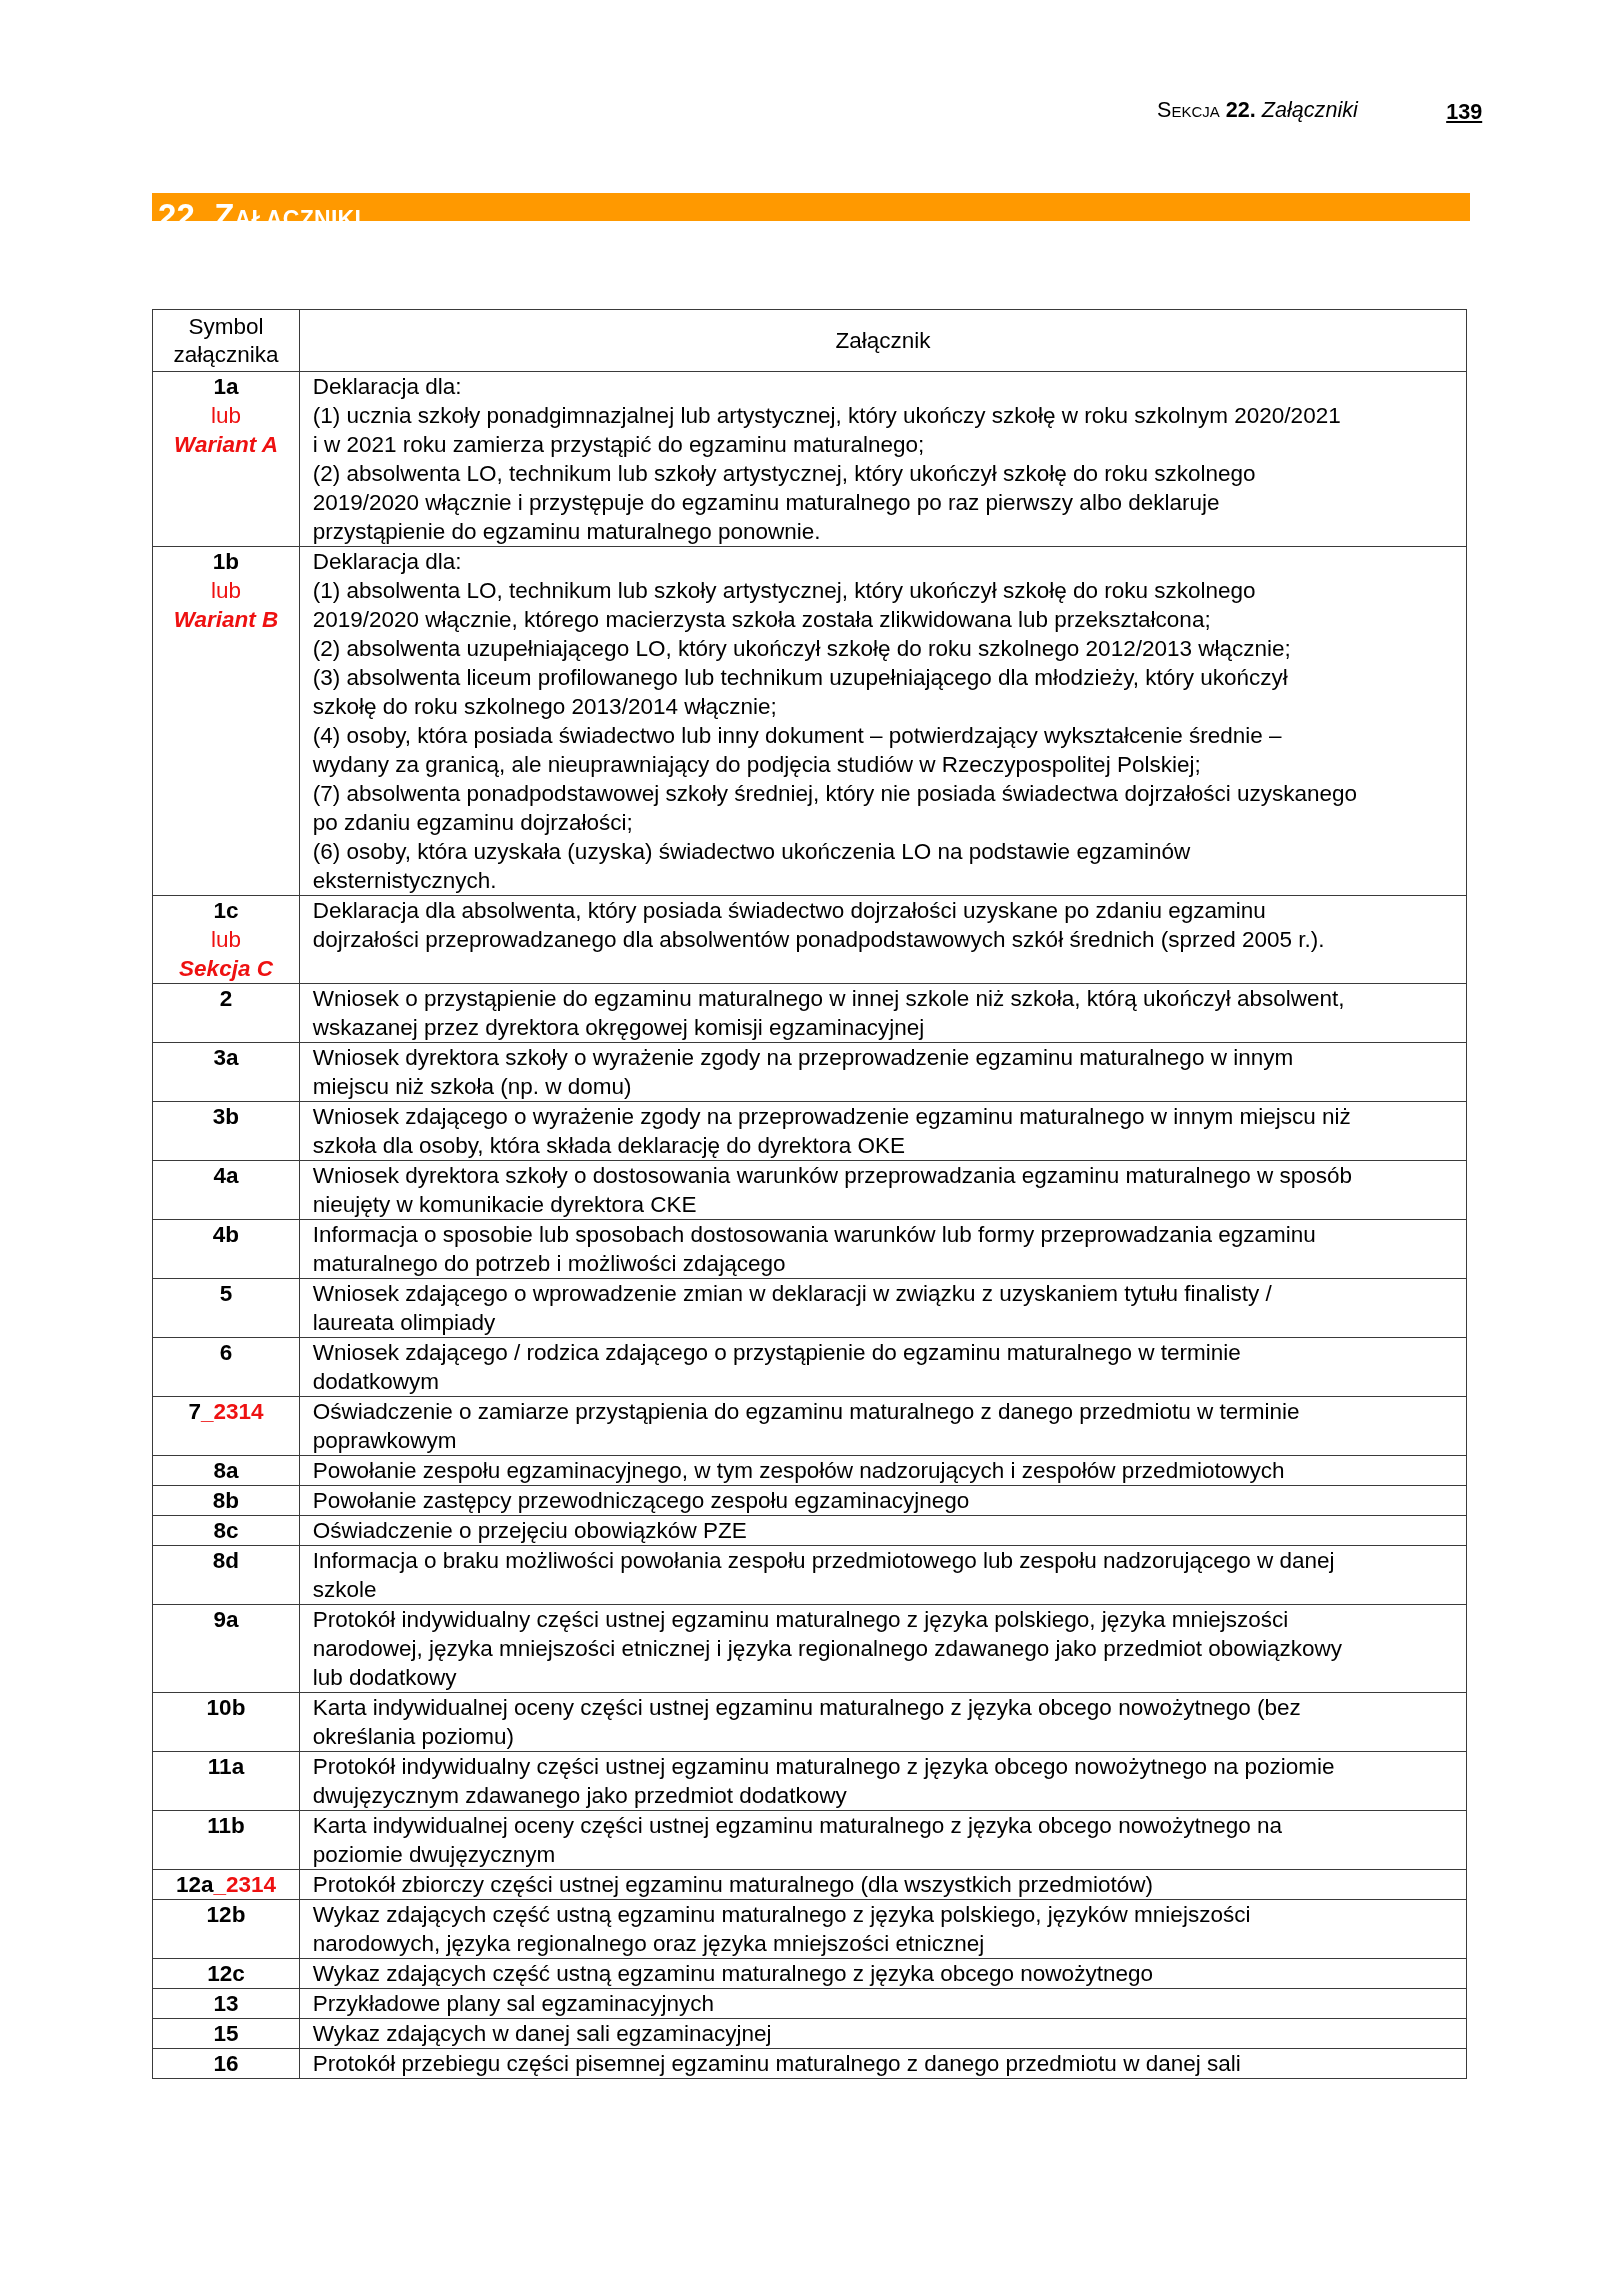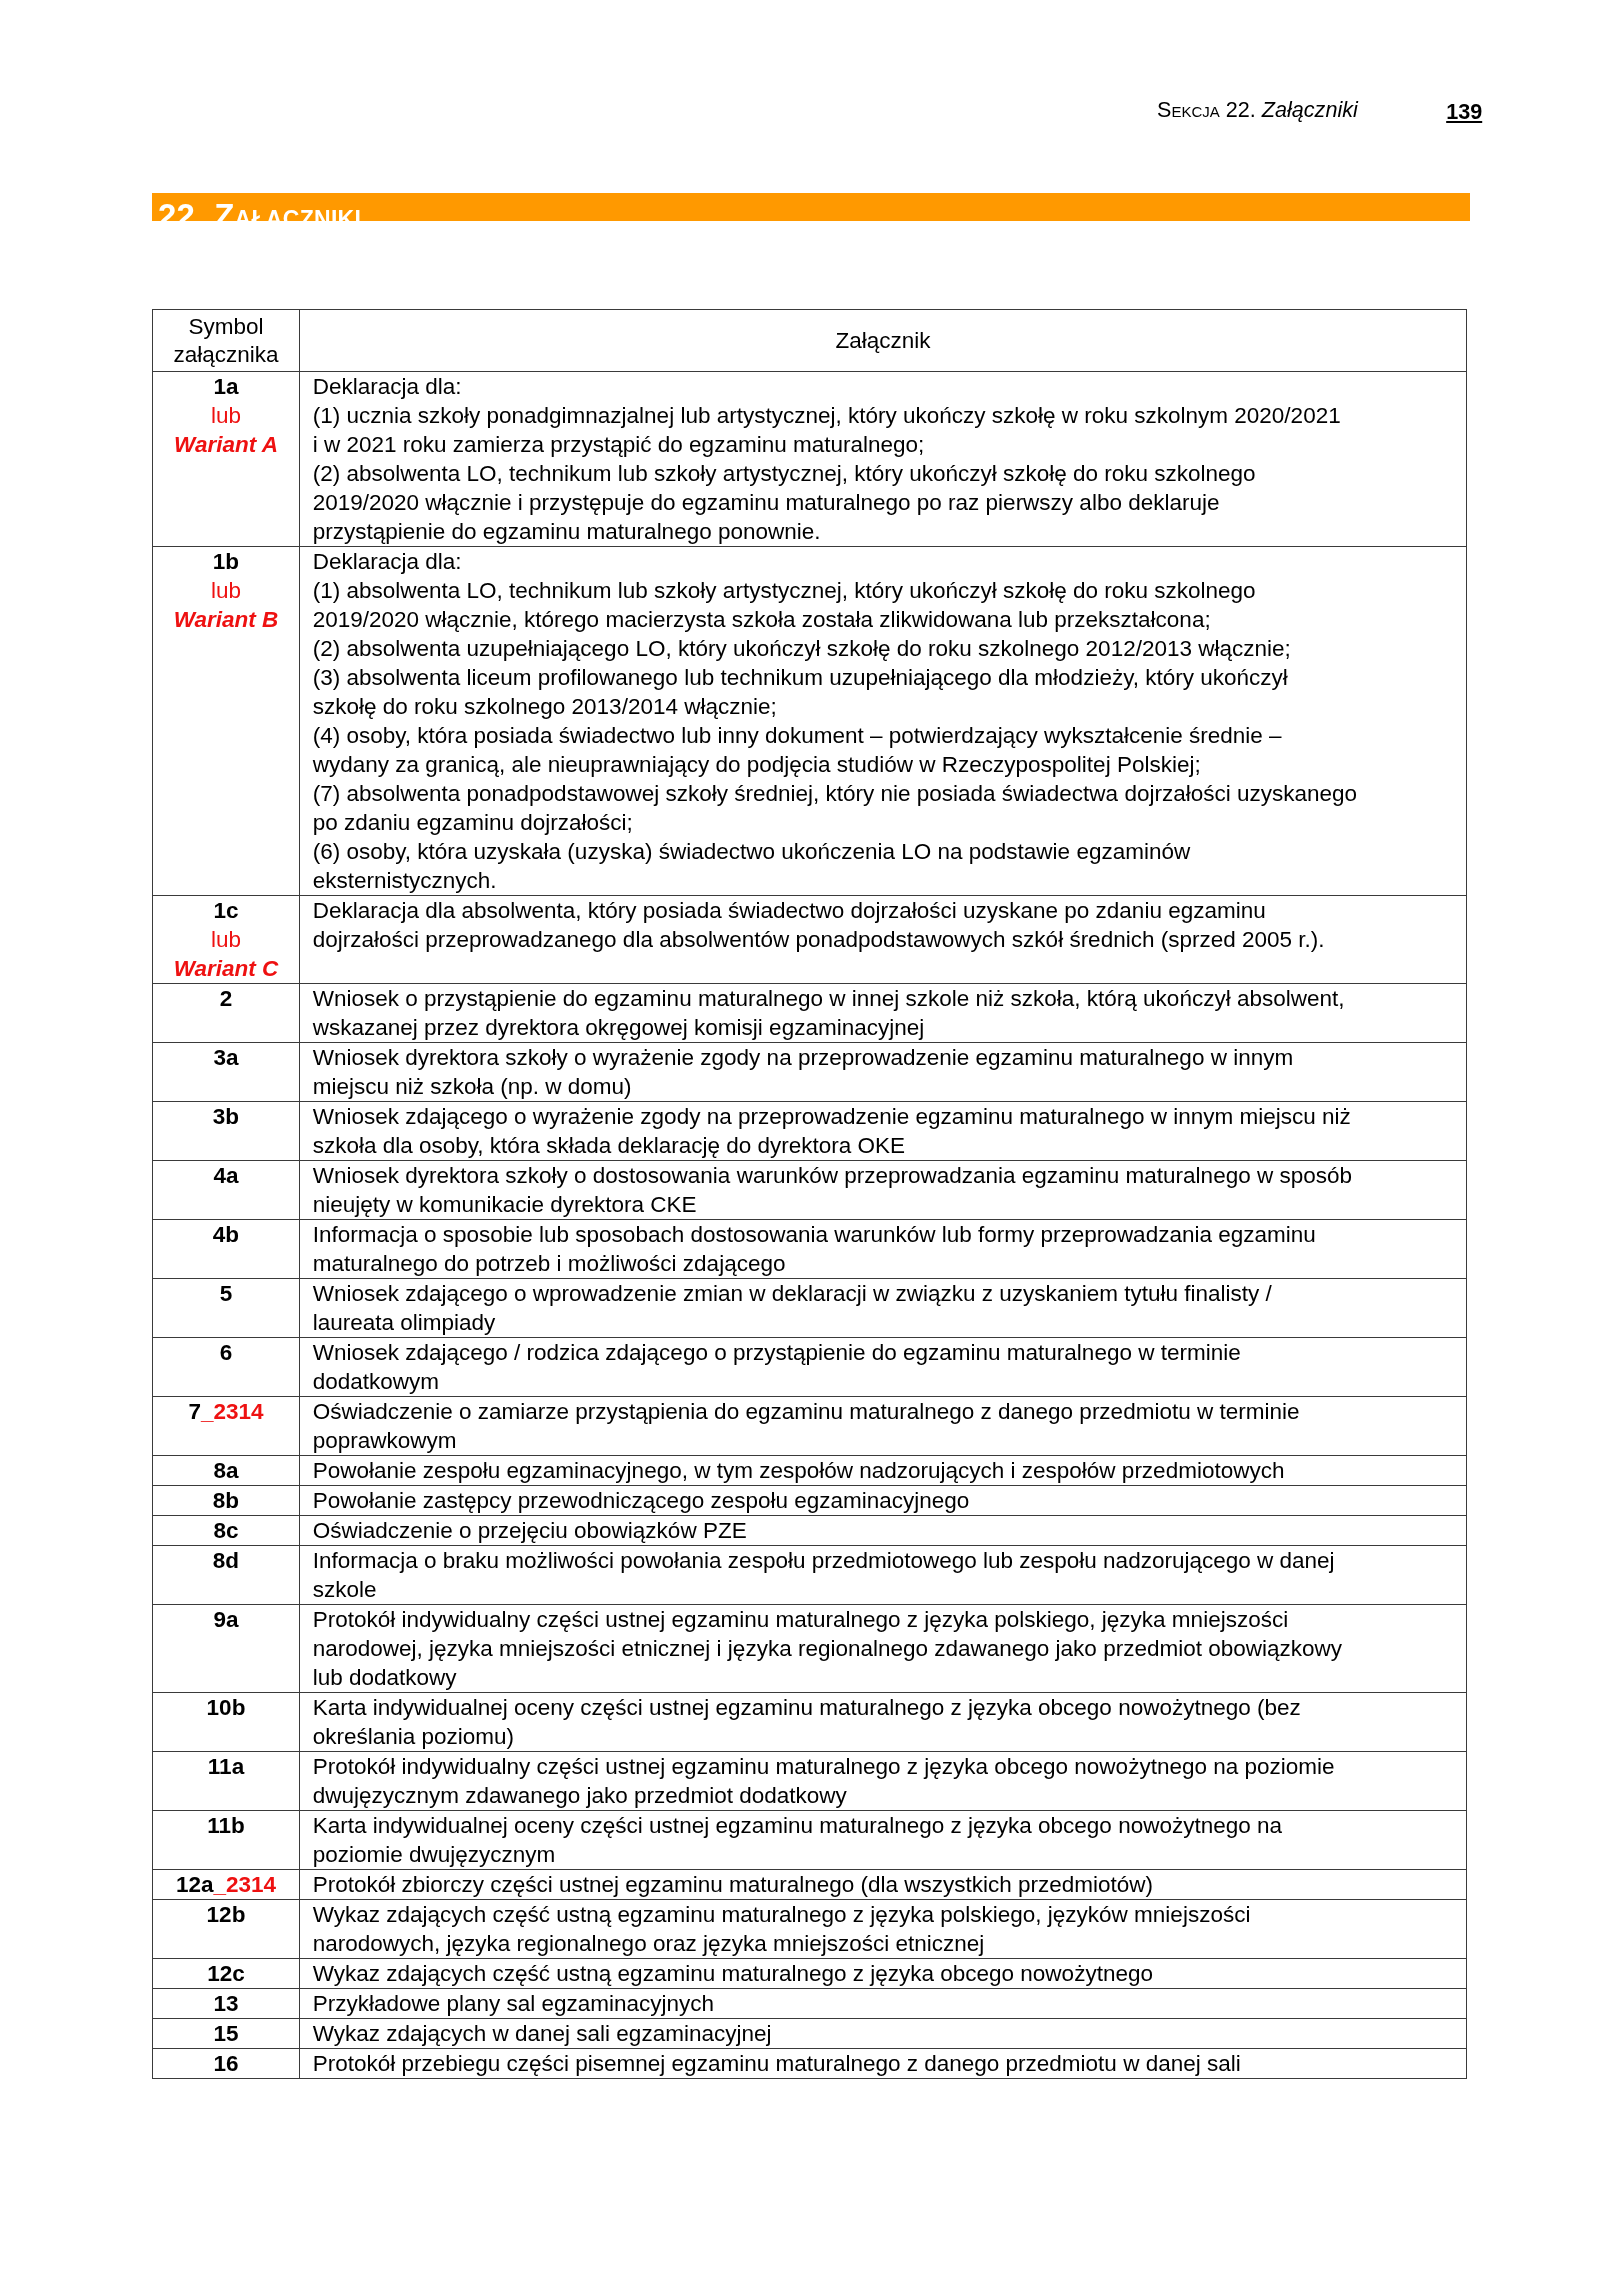--- a/index.html
+++ b/index.html
@@ -5,21 +5,21 @@
   html, body { margin: 0; padding: 0; background: #ffffff; }
   body {
     width: 1621px; height: 2293px; position: relative; overflow: hidden;
     font-family: "Liberation Sans", "DejaVu Sans", sans-serif; color: #000;
   }
   .running-header {
     position: absolute; top: 94px; left: 1157px; width: 333px; height: 31px;
     font-size: 21.6px; line-height: 31px; white-space: nowrap;
   }
   .running-header .sekcja { font-weight: normal; font-variant: small-caps; }
-  .running-header .secnum { font-weight: normal; }
+  .running-header .secnum { font-weight: bold; }
   .running-header .sectitle { font-style: italic; }
   .running-header .pagenum { position: absolute; right: 7.8px; top: 2px; font-weight: bold; text-decoration: underline; }
 
   .section-bar {
     position: absolute; top: 193px; left: 152px; width: 1318px; height: 28px;
     background: #ff9900;
   }
   .section-bar .title {
     position: absolute; left: 5.9px; top: 2px; color: #ffffff;
     font-size: 33px; font-weight: bold; line-height: 41px; font-variant: small-caps;
@@ -108,21 +108,21 @@
           <span class="line">(7) absolwenta ponadpodstawowej szkoły średniej, który nie posiada świadectwa dojrzałości uzyskanego</span>
           <span class="line">po zdaniu egzaminu dojrzałości;</span>
           <span class="line">(6) osoby, która uzyskała (uzyska) świadectwo ukończenia LO na podstawie egzaminów</span>
           <span class="line">eksternistycznych.</span>
         </td>
       </tr>
       <tr>
         <td class="sym">
           <span class="line"><span>1c</span></span>
           <span class="lub">lub</span>
-          <span class="wariant">Wariant C</span>
+          <span class="wariant">Sekcja C</span>
         </td>
         <td class="desc">
           <span class="line">Deklaracja dla absolwenta, który posiada świadectwo dojrzałości uzyskane po zdaniu egzaminu</span>
           <span class="line">dojrzałości przeprowadzanego dla absolwentów ponadpodstawowych szkół średnich (sprzed 2005 r.).</span>
           <span class="line">&nbsp;</span>
         </td>
       </tr>
       <tr>
         <td class="sym">
           <span class="line"><span>2</span></span>

